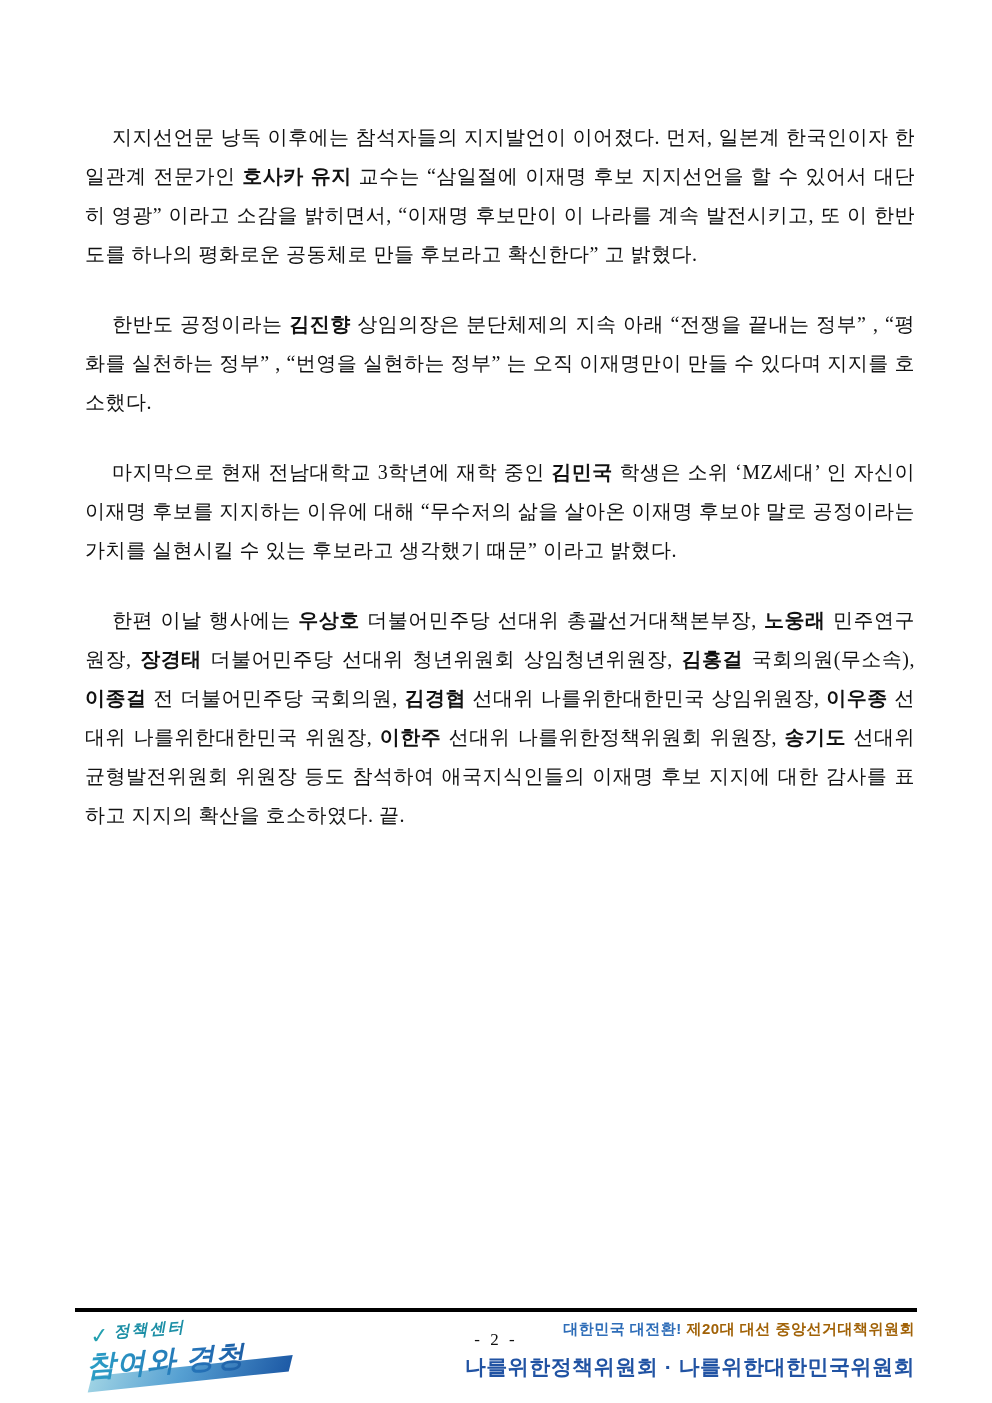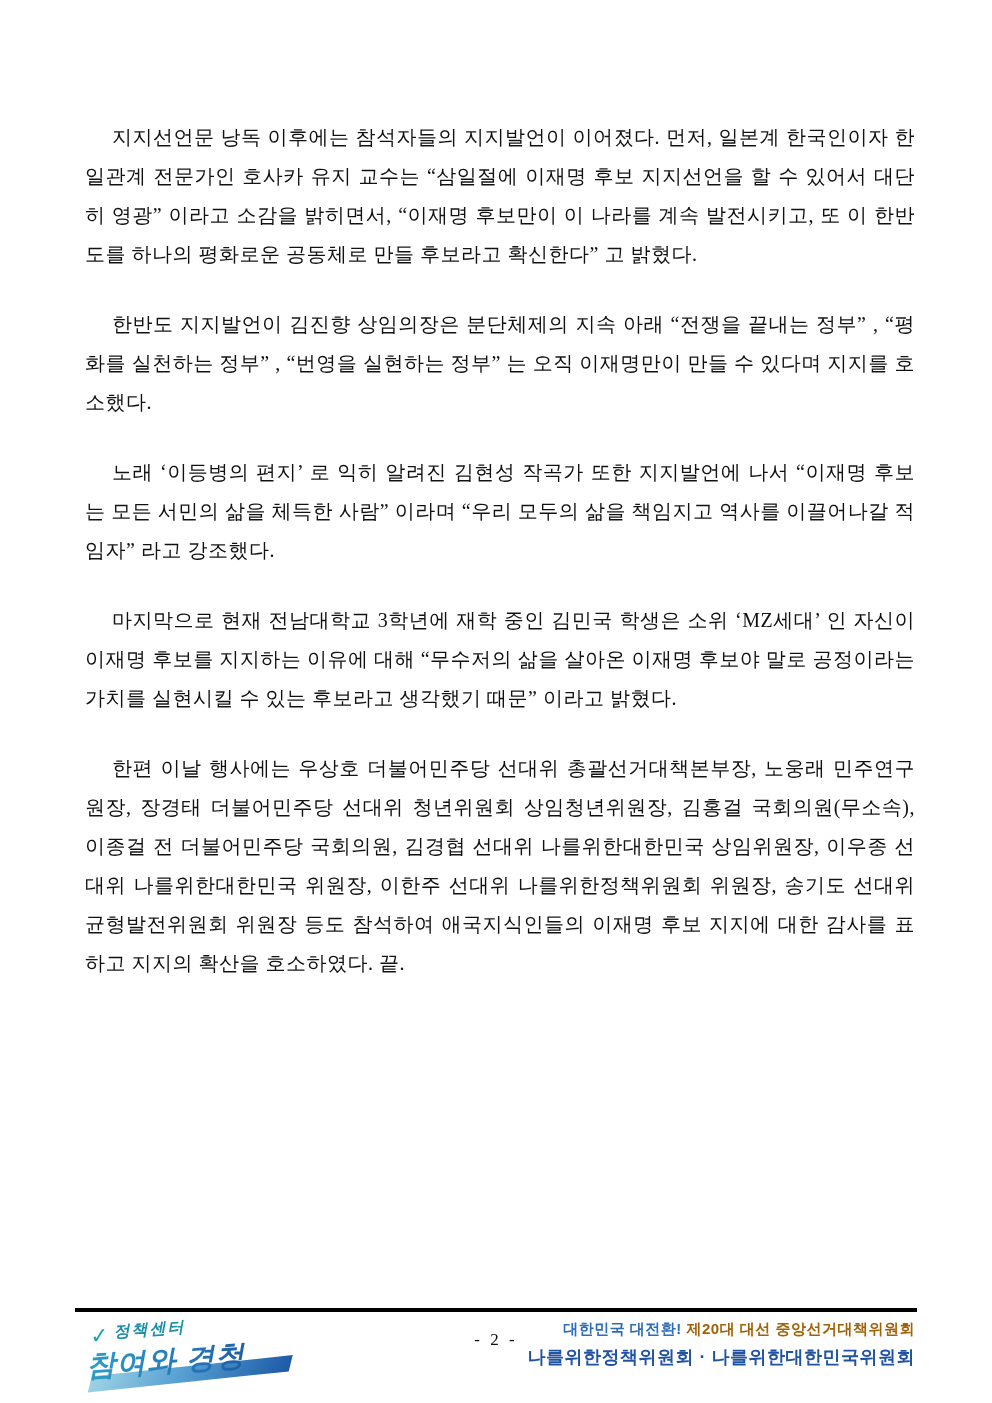--- a/index.html
+++ b/index.html
@@ -23,21 +23,21 @@
   .para {
     font-size: 20px;
     line-height: 39px;
     text-align: justify;
     text-justify: inter-word;
     word-break: break-all;
     text-indent: 27px;
     margin-bottom: 31px;
     letter-spacing: 0.5px;
   }
-  .para span.b { font-weight: normal; }
+  .para span.b { font-weight: bold; }
 
   .footer-rule {
     position: absolute;
     left: 75px;
     right: 75px;
     top: 1308px;
     height: 4px;
     background: #000000;
   }
 
@@ -106,36 +106,35 @@
     right: 77px;
     top: 1320px;
     text-align: right;
     font-family: "Liberation Sans", "DejaVu Sans", sans-serif;
     white-space: nowrap;
   }
   .footer-right .line1 { font-size: 15px; font-weight: bold; letter-spacing: 0.5px; }
   .footer-right .line1 .lt { color: #2e6db8; padding-left: 8px; }
   .footer-right .line1 .dk { color: #a16207; }
   .footer-right .line2 {
-    font-size: 18px;
+    font-size: 21px;
     font-weight: 900;
     color: #2153a3;
     letter-spacing: 0.5px;
-    margin-top: 6px;
+    margin-top: 14px;
   }
 </style>
 </head>
 <body>
 
 <div class="page">
 
   <div class="content">
     <p class="para"><span>지지선언문 낭독 이후에는 참석자들의 지지발언이 이어졌다. 먼저, 일본계 한국인이자 한일관계 전문가인 </span><span class="b">호사카 유지</span><span> 교수는 “삼일절에 이재명 후보 지지선언을 할 수 있어서 대단히 영광” 이라고 소감을 밝히면서, “이재명 후보만이 이 나라를 계속 발전시키고, 또 이 한반도를 하나의 평화로운 공동체로 만들 후보라고 확신한다” 고 밝혔다.</span></p>
-    <p class="para"><span>한반도 지지발언이 </span><span class="b">김진향</span><span> 상임의장은 분단체제의 지속 아래 “전쟁을 끝내는 정부” , “평화를 실천하는 정부” , “번영을 실현하는 정부” 는 오직 이재명만이 만들 수 있다며 지지를 호소했다.</span></p>
-    <p class="para"><span>노래 ‘이등병의 편지’ 로 익히 알려진 </span><span class="b">김현성</span><span> 작곡가 또한 지지발언에 나서 “이재명 후보는 모든 서민의 삶을 체득한 사람” 이라며 “우리 모두의 삶을 책임지고 역사를 이끌어나갈 적임자” 라고 강조했다.</span></p>
+    <p class="para"><span>한반도 공정이라는 </span><span class="b">김진향</span><span> 상임의장은 분단체제의 지속 아래 “전쟁을 끝내는 정부” , “평화를 실천하는 정부” , “번영을 실현하는 정부” 는 오직 이재명만이 만들 수 있다며 지지를 호소했다.</span></p>
     <p class="para"><span>마지막으로 현재 전남대학교 3학년에 재학 중인 </span><span class="b">김민국</span><span> 학생은 소위 ‘MZ세대’ 인 자신이 이재명 후보를 지지하는 이유에 대해 “무수저의 삶을 살아온 이재명 후보야 말로 공정이라는 가치를 실현시킬 수 있는 후보라고 생각했기 때문” 이라고 밝혔다.</span></p>
     <p class="para"><span>한편 이날 행사에는 </span><span class="b">우상호</span><span> 더불어민주당 선대위 총괄선거대책본부장, </span><span class="b">노웅래</span><span> 민주연구원장, </span><span class="b">장경태</span><span> 더불어민주당 선대위 청년위원회 상임청년위원장, </span><span class="b">김홍걸</span><span> 국회의원(무소속), </span><span class="b">이종걸</span><span> 전 더불어민주당 국회의원, </span><span class="b">김경협</span><span> 선대위 나를위한대한민국 상임위원장, </span><span class="b">이우종</span><span> 선대위 나를위한대한민국 위원장, </span><span class="b">이한주</span><span> 선대위 나를위한정책위원회 위원장, </span><span class="b">송기도</span><span> 선대위 균형발전위원회 위원장 등도 참석하여 애국지식인들의 이재명 후보 지지에 대한 감사를 표하고 지지의 확산을 호소하였다.  끝.</span></p>
   </div>
 
   <div class="footer-rule"></div>
 
   <div class="logo">
     <div class="logo-top">
       <span class="logo-check">✓</span>
       <span>정책센터</span>

